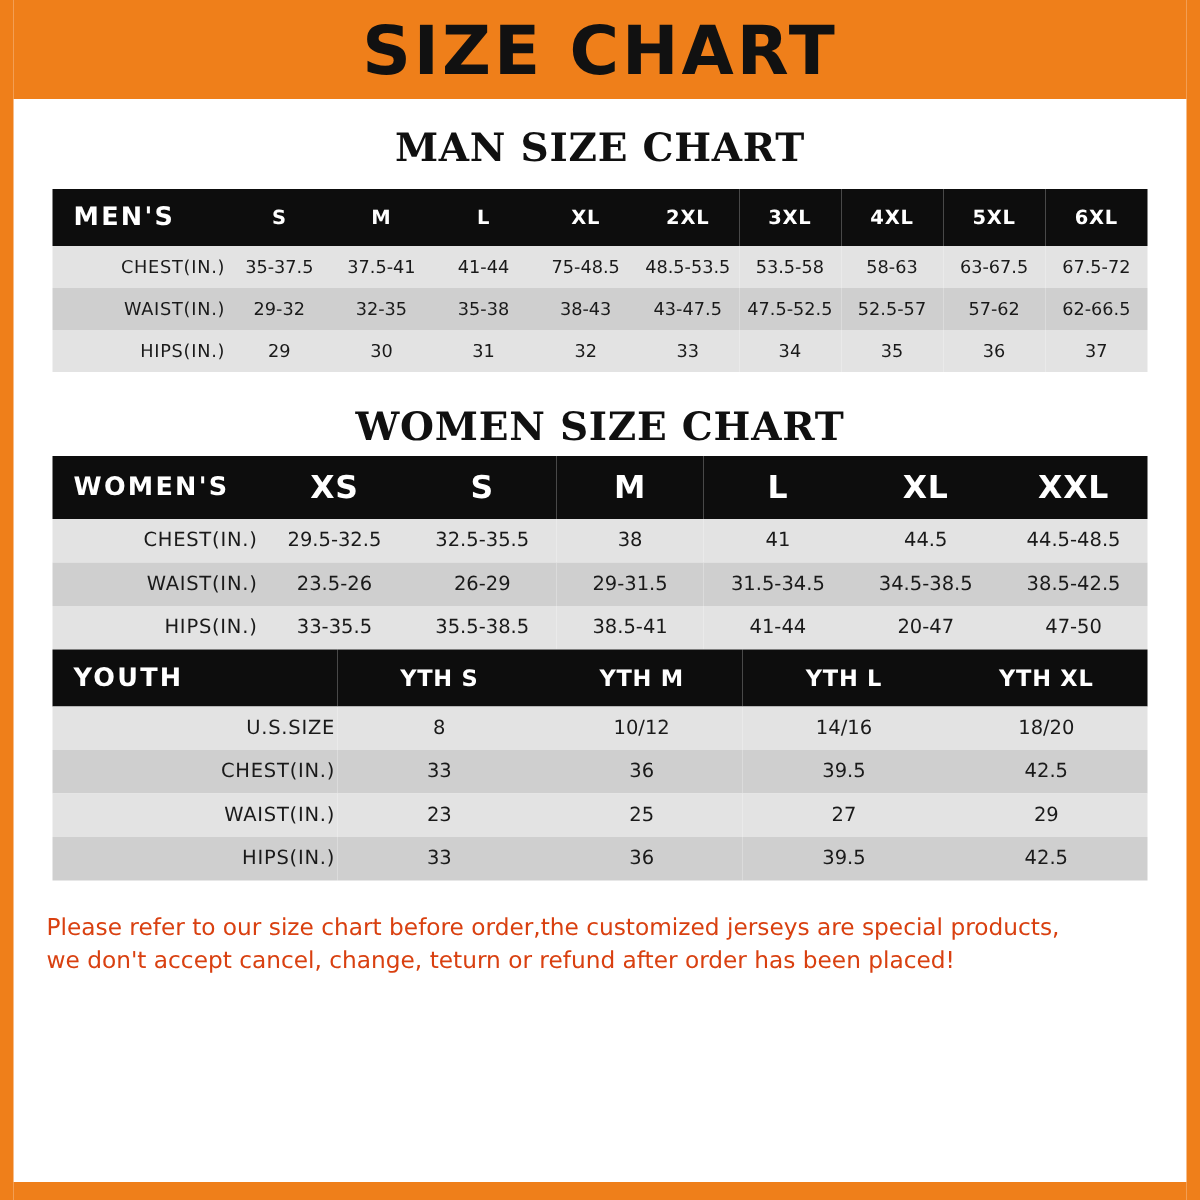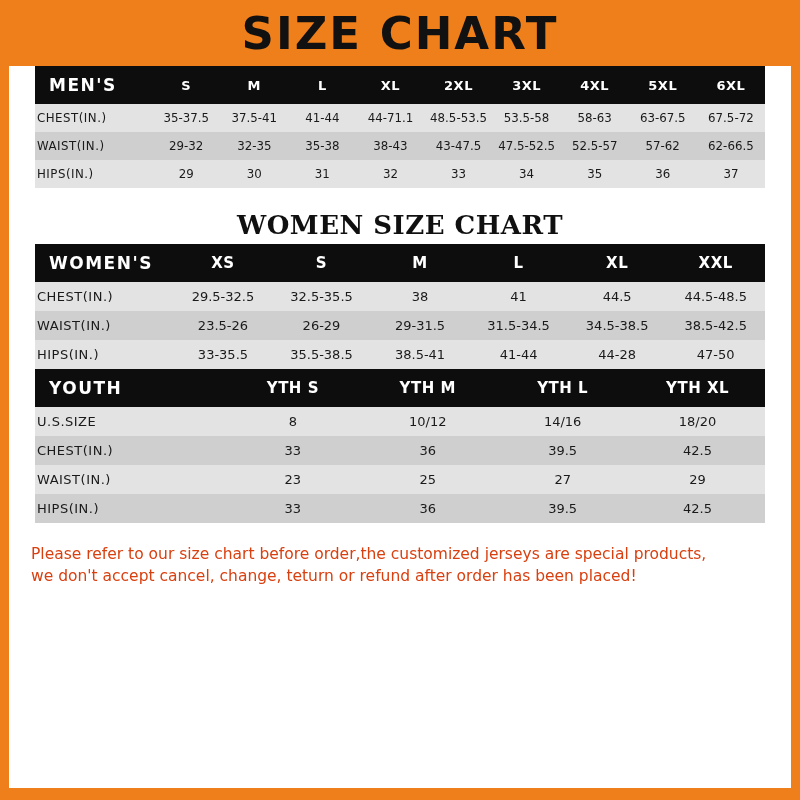--- a/index.html
+++ b/index.html
@@ -80,31 +80,31 @@
   }
   tr.body-row td {
     padding: 7px 2px;
     font-size: 12.5px;
     color: #1a1a1a;
   }
   tr.body-row td.rowlabel {
     font-weight: normal;
     letter-spacing: 0.5px;
     font-size: 13px;
-    text-align: left;
+    text-align: right;
   }
   tr.shade-light { background: #e3e3e3; }
   tr.shade-dark  { background: #cfcfcf; }
 
   
   .men-table tr.head-row td { font-size: 13px; margin-left: 16px; }
   .men-table tr.head-row td.rowlabel { font-size: 17px; }
   .men-table tr.body-row td { font-size: 11.8px; }
 
-  .women-table tr.head-row td { font-size: 15px; }
+  .women-table tr.head-row td { font-size: 21px; }
   .women-table tr.head-row td.rowlabel { font-size: 17px; }
   .women-table tr.body-row td { font-size: 13px; }
 
   .youth-table tr.head-row td { font-size: 15px; }
   .youth-table tr.head-row td.rowlabel { font-size: 17px; }
   .youth-table tr.body-row td { font-size: 13px; }
 
   .note {
     margin: 20px 22px 0 22px;
     color: #d94010;
@@ -124,20 +124,21 @@
 </head>
 <body>
 
 <div class="page">
 
   <div class="header-banner">
     <div class="header-title">SIZE CHART</div>
   </div>
 
   <div class="section">
+    <div class="section-title man-title">MAN SIZE CHART</div>
     <table class="chart men-table">
       <colgroup>
         <col style="width:16%">
           <col style="width:9.3%">
           <col style="width:9.3%">
           <col style="width:9.3%">
         <col style="width:9.3%">
           <col style="width:9.3%">
           <col style="width:9.3%">
           <col style="width:9.3%">
@@ -155,21 +156,21 @@
           <td>3XL</td>
           <td>4XL</td>
           <td>5XL</td>
           <td>6XL</td>
         </tr>
         <tr class="body-row shade-light">
           <td class="rowlabel">CHEST(IN.)</td>
           <td>35-37.5</td>
           <td>37.5-41</td>
           <td>41-44</td>
-          <td>44-71.1</td>
+          <td>75-48.5</td>
           <td>48.5-53.5</td>
           <td>53.5-58</td>
           <td>58-63</td>
           <td>63-67.5</td>
           <td>67.5-72</td>
         </tr>
         <tr class="body-row shade-dark">
           <td class="rowlabel">WAIST(IN.)</td>
           <td>29-32</td>
           <td>32-35</td>
@@ -236,21 +237,21 @@
           <td>31.5-34.5</td>
           <td>34.5-38.5</td>
           <td>38.5-42.5</td>
         </tr>
         <tr class="body-row shade-light">
           <td class="rowlabel">HIPS(IN.)</td>
           <td>33-35.5</td>
           <td>35.5-38.5</td>
           <td>38.5-41</td>
           <td>41-44</td>
-          <td>44-28</td>
+          <td>20-47</td>
           <td>47-50</td>
         </tr>
       </tbody>
     </table>
   </div>
 
   <div class="section">
     <table class="chart youth-table">
       <colgroup>
         <col style="width:24%">

